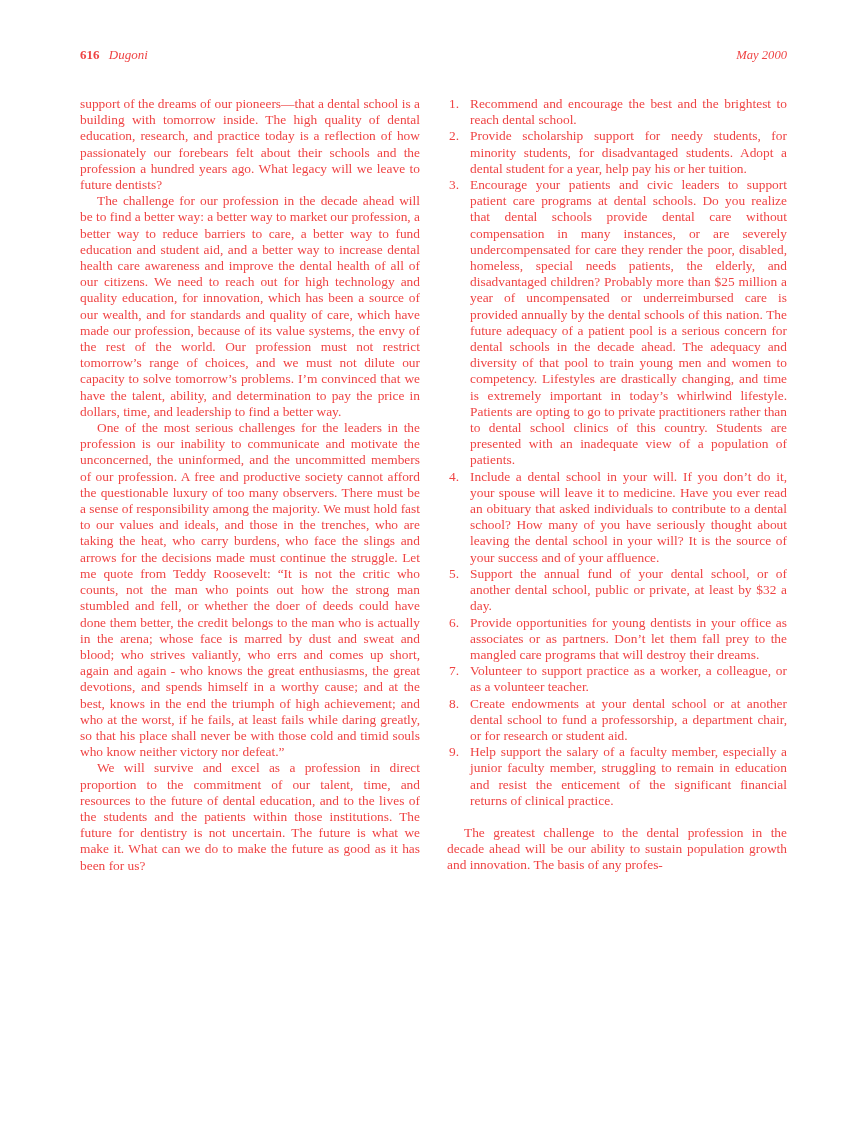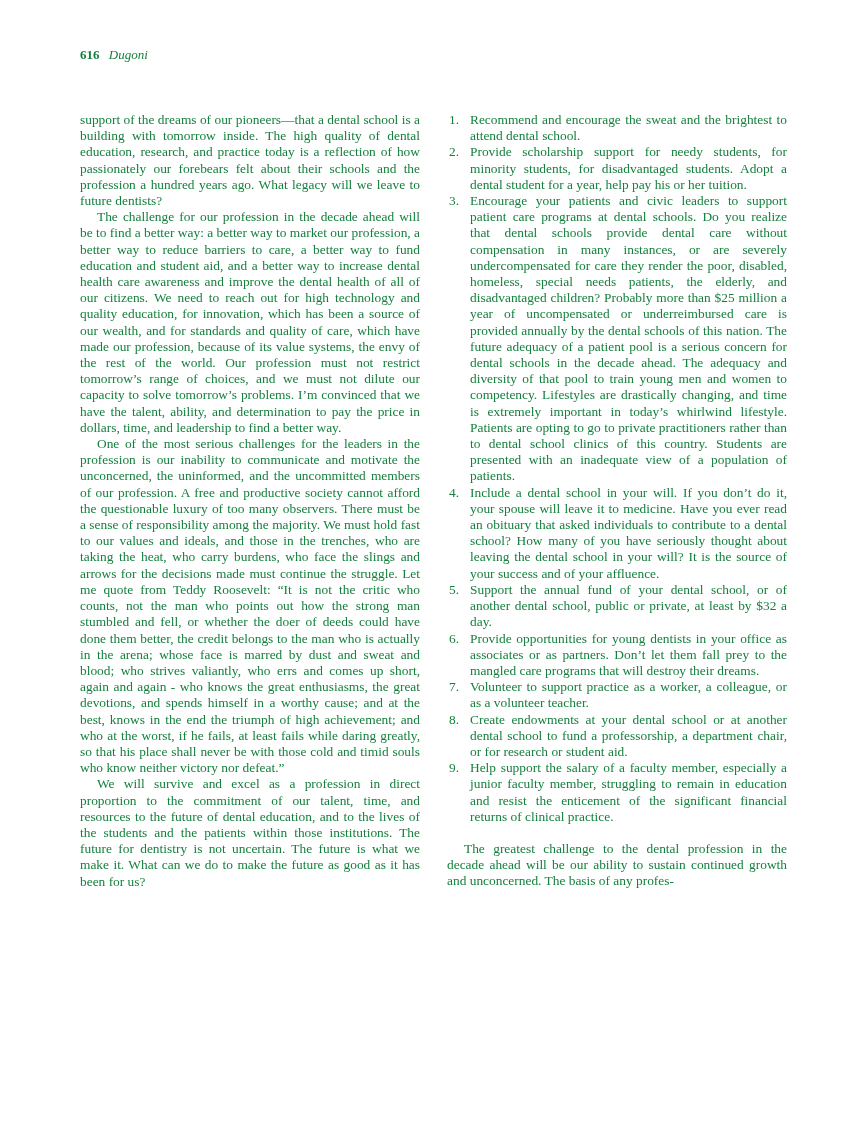--- a/index.html
+++ b/index.html
@@ -5,21 +5,21 @@
   html, body {
     margin: 0;
     padding: 0;
     background: #ffffff;
   }
   .page {
     position: relative;
     width: 866px;
     height: 1122px;
     background: #ffffff;
-    color: #15803d;
+    color: #ef4444;
     font-family: "Liberation Serif", serif;
     overflow: hidden;
     box-sizing: border-box;
   }
   .page-header {
     position: absolute;
     top: 47px;
     left: 80px;
     width: 707px;
     display: flex;
@@ -32,21 +32,21 @@
   .pgnum { font-weight: bold; }
   .author { font-style: italic; margin-left: 6px; }
   .header-right {
     text-align: right;
     font-style: italic;
     font-size: 12.6px;
     line-height: 16px;
   }
   .columns {
     position: absolute;
-    top: 112px;
+    top: 96px;
     left: 80px;
     width: 707px;
     display: flex;
     gap: 27px;
   }
   .col {
     width: 347px;
     font-size: 13.4px;
     line-height: 16.2px;
     text-align: justify;
@@ -72,39 +72,40 @@
 <body>
 
 <div class="page">
 
   <header class="page-header">
     <div class="header-left">
       <span class="pgnum">616</span>
       <span class="author">Dugoni</span>
     </div>
     <div class="header-right">
+      <div>May 2000</div>
     </div>
   </header>
 
   <main class="columns">
 
     <section class="col">
       <p class="no-indent">support of the dreams of our pioneers—that a dental school is a building with tomorrow inside. The high quality of dental education, research, and practice today is a reflection of how passionately our forebears felt about their schools and the profession a hundred years ago. What legacy will we leave to future dentists?</p>
       <p>The challenge for our profession in the decade ahead will be to find a better way: a better way to market our profession, a better way to reduce barriers to care, a better way to fund education and student aid, and a better way to increase dental health care awareness and improve the dental health of all of our citizens. We need to reach out for high technology and quality education, for innovation, which has been a source of our wealth, and for standards and quality of care, which have made our profession, because of its value systems, the envy of the rest of the world. Our profession must not restrict tomorrow’s range of choices, and we must not dilute our capacity to solve tomorrow’s problems. I’m convinced that we have the talent, ability, and determination to pay the price in dollars, time, and leadership to find a better way.</p>
       <p>One of the most serious challenges for the leaders in the profession is our inability to communicate and motivate the unconcerned, the uninformed, and the uncommitted members of our profession. A free and productive society cannot afford the questionable luxury of too many observers. There must be a sense of responsibility among the majority. We must hold fast to our values and ideals, and those in the trenches, who are taking the heat, who carry burdens, who face the slings and arrows for the decisions made must continue the struggle. Let me quote from Teddy Roosevelt: “It is not the critic who counts, not the man who points out how the strong man stumbled and fell, or whether the doer of deeds could have done them better, the credit belongs to the man who is actually in the arena; whose face is marred by dust and sweat and blood; who strives valiantly, who errs and comes up short, again and again - who knows the great enthusiasms, the great devotions, and spends himself in a worthy cause; and at the best, knows in the end the triumph of high achievement; and who at the worst, if he fails, at least fails while daring greatly, so that his place shall never be with those cold and timid souls who know neither victory nor defeat.”</p>
       <p><span>We will survive and excel as a profession in direct proportion to the commitment of our talent, time, and resources to the future of dental education, and to the lives of the students and the patients within those institutions. The future for dentistry is not uncertain. </span><strong>The future is what we make it.</strong><span> What can we do to make the future as good as it has been for us?</span></p>
     </section>
 
     <section class="col">
       <div class="num-list">
 
         <div class="list-item">
           <span class="num">1.</span>
           <span class="gap"></span>
-          <span class="itext">Recommend and encourage the sweat and the brightest to attend dental school.</span>
+          <span class="itext">Recommend and encourage the best and the brightest to reach dental school.</span>
         </div>
 
         <div class="list-item">
           <span class="num">2.</span>
           <span class="gap"></span>
           <span class="itext">Provide scholarship support for needy students, for minority students, for disadvantaged students. Adopt a dental student for a year, help pay his or her tuition.</span>
         </div>
 
         <div class="list-item">
           <span class="num">3.</span>
@@ -143,17 +144,17 @@
         </div>
 
         <div class="list-item">
           <span class="num">9.</span>
           <span class="gap"></span>
           <span class="itext">Help support the salary of a faculty member, especially a junior faculty member, struggling to remain in education and resist the enticement of the significant financial returns of clinical practice.</span>
         </div>
 
       </div>
 
-      <p class="closing">The greatest challenge to the dental profession in the decade ahead will be our ability to sustain continued growth and unconcerned. The basis of any profes-</p>
+      <p class="closing">The greatest challenge to the dental profession in the decade ahead will be our ability to sustain population growth and innovation. The basis of any profes-</p>
     </section>
 
   </main>
 </div>
 
 </body></html>

